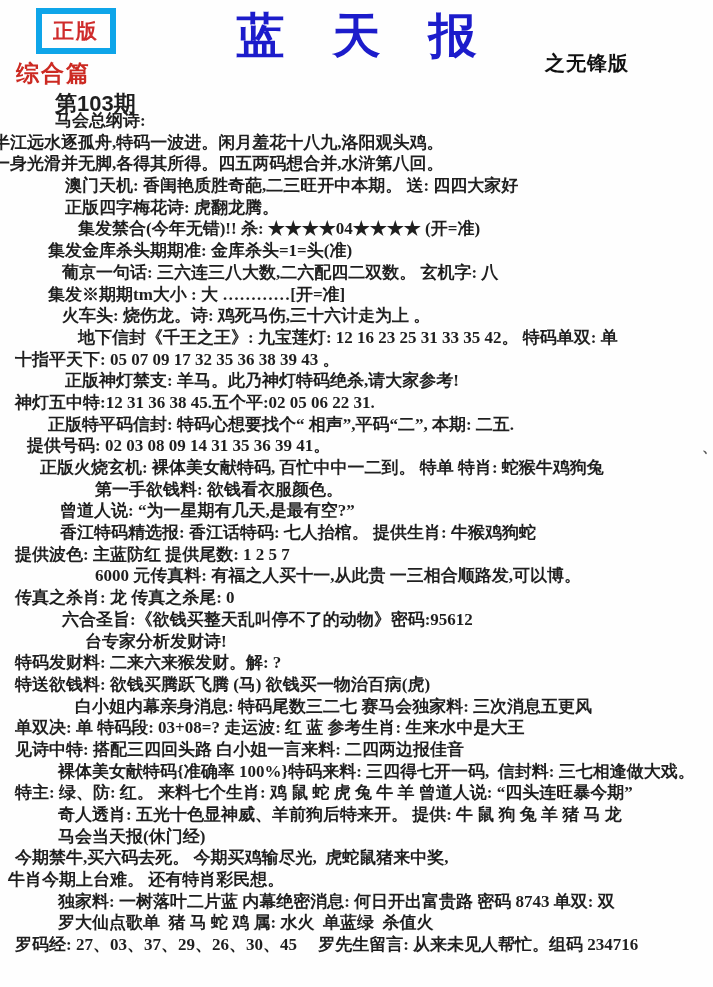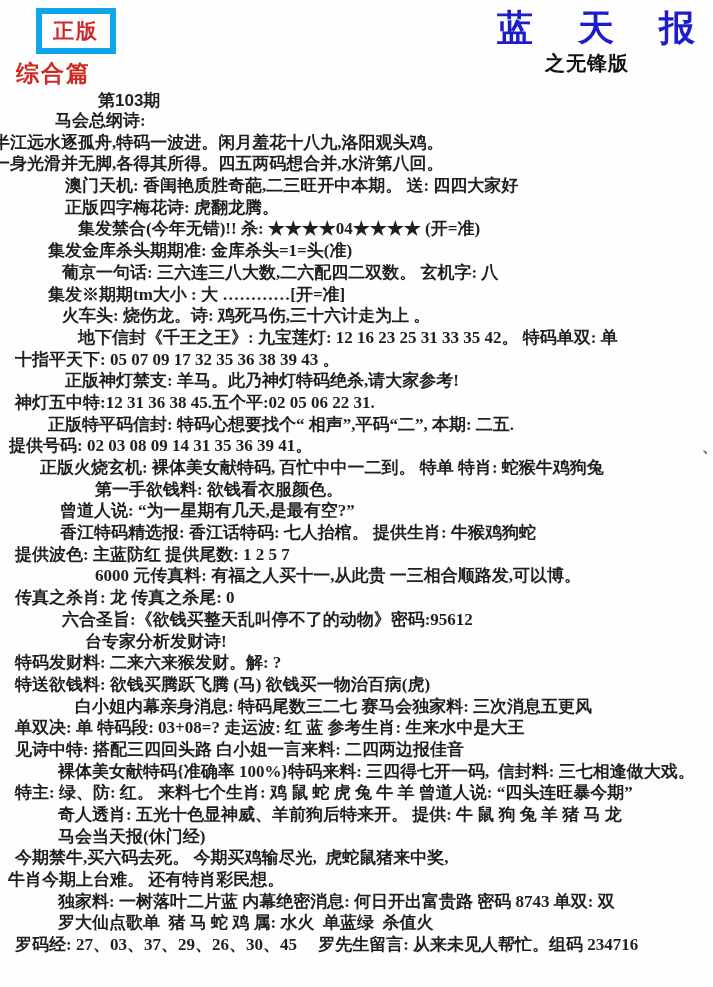--- a/index.html
+++ b/index.html
@@ -15,42 +15,41 @@
   .badge{
     position:absolute;left:36px;top:8px;
     border:6px solid #0ea5e9;
     color:#cf2b2b;
     font-size:21px;font-weight:bold;
     padding:3px 11px;
     letter-spacing:2px;
   }
   .title{
     position:absolute;left:0;top:4px;width:713px;
-    text-align:right;
+    text-align:center;
     color:#1c1ccb;
-    font-size:36px;font-weight:bold;
+    font-size:48px;font-weight:bold;
     letter-spacing:18px;
     text-indent:18px;
   }
   .edition{
     position:absolute;left:545px;top:50px;
     font-size:20px;font-weight:bold;color:#111;
     letter-spacing:1px;
   }
   .section-title{
     position:absolute;left:16px;top:58px;
     color:#cc2a22;
     font-size:23px;font-weight:bold;
     letter-spacing:2px;
   }
   .issue{
     position:absolute;left:55px;top:89px;
-    font-size:17px;font-weight:bold;
+    font-size:22px;font-weight:bold;
     font-family:"Liberation Sans","DejaVu Sans",sans-serif;
-    margin-left:43px;
   }
   .content{
     position:absolute;left:0;top:110px;width:575px;
   }
   .line{
     font-size:17px;
     font-weight:bold;
     line-height:21.7px;
     height:21.7px;
     white-space:pre;
@@ -85,21 +84,21 @@
       <div class="line" style="padding-left: 78px;">集发禁合(今年无错)!! 杀: ★★★★04★★★★ (开=准)</div>
       <div class="line" style="padding-left: 48px;">集发金库杀头期期准: 金库杀头=1=头(准)</div>
       <div class="line" style="padding-left: 62px;">葡京一句话: 三六连三八大数,二六配四二双数。 玄机字: 八</div>
       <div class="line" style="padding-left: 48px;">集发※期期tm大小 : 大 …………[开=准]</div>
       <div class="line" style="padding-left: 62px;">火车头: 烧伤龙。诗: 鸡死马伤,三十六计走为上 。</div>
       <div class="line" style="padding-left: 78px;">地下信封《千王之王》: 九宝莲灯: 12 16 23 25 31 33 35 42。 特码单双: 单</div>
       <div class="line" style="padding-left: 15px;">十指平天下: 05 07 09 17 32 35 36 38 39 43 。</div>
       <div class="line" style="padding-left: 65px;">正版神灯禁支: 羊马。此乃神灯特码绝杀,请大家参考!</div>
       <div class="line" style="padding-left: 15px;">神灯五中特:12 31 36 38 45.五个平:02 05 06 22 31.</div>
       <div class="line" style="padding-left: 48px;">正版特平码信封: 特码心想要找个“ 相声”,平码“二”, 本期: 二五.</div>
-      <div class="line" style="padding-left: 9px;">提供号码: 02 03 08 09 14 31 35 36 39 41。</div>
+      <div class="line" style="padding-left: 27px;">提供号码: 02 03 08 09 14 31 35 36 39 41。</div>
       <div class="line" style="padding-left: 40px;">正版火烧玄机: 裸体美女献特码, 百忙中中一二到。 特单 特肖: 蛇猴牛鸡狗兔</div>
       <div class="line" style="padding-left: 95px;">第一手欲钱料: 欲钱看衣服颜色。</div>
       <div class="line" style="padding-left: 60px;">曾道人说: “为一星期有几天,是最有空?”</div>
       <div class="line" style="padding-left: 60px;">香江特码精选报: 香江话特码: 七人抬棺。 提供生肖: 牛猴鸡狗蛇</div>
       <div class="line" style="padding-left: 15px;">提供波色: 主蓝防红 提供尾数: 1 2 5 7</div>
       <div class="line" style="padding-left: 95px;">6000 元传真料: 有福之人买十一,从此贵 一三相合顺路发,可以博。</div>
       <div class="line" style="padding-left: 15px;">传真之杀肖: 龙 传真之杀尾: 0</div>
       <div class="line" style="padding-left: 62px;">六合圣旨:《欲钱买整天乱叫停不了的动物》密码:95612</div>
       <div class="line" style="padding-left: 85px;">台专家分析发财诗!</div>
       <div class="line" style="padding-left: 15px;">特码发财料: 二来六来猴发财。解: ?</div>

